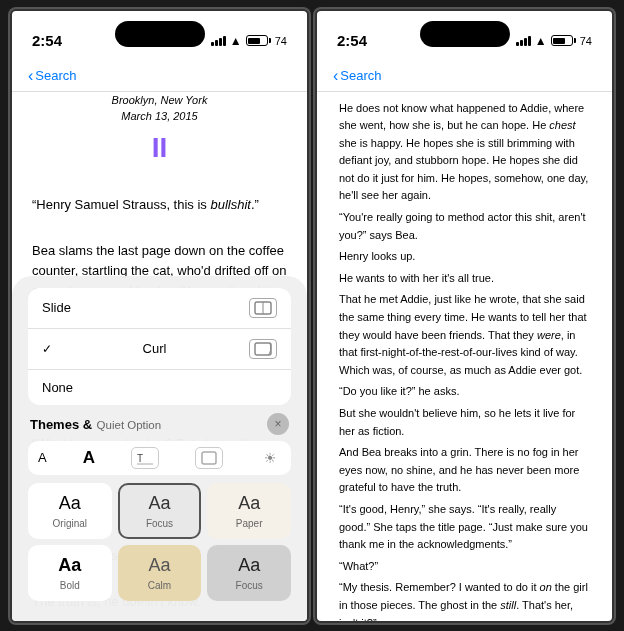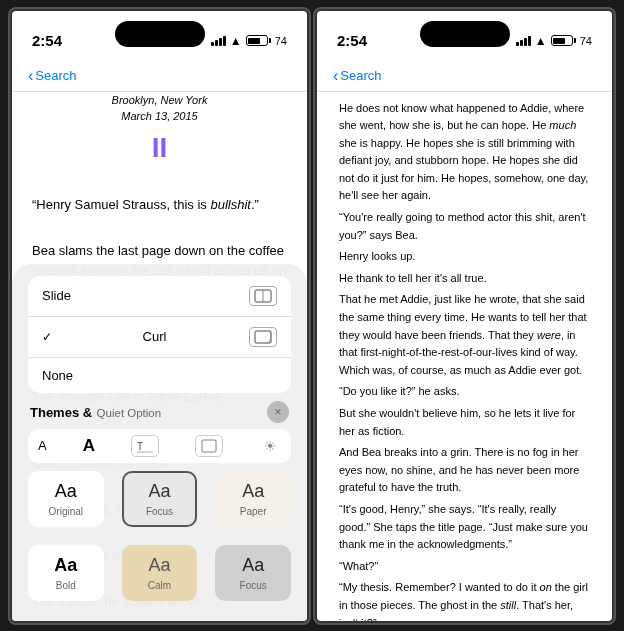--- a/index.html
+++ b/index.html
@@ -271,21 +271,21 @@
       align-items: center;
       justify-content: center;
       font-size: 14px;
       color: #888;
     }
 
     
     .theme-grid {
       display: grid;
       grid-template-columns: repeat(3, 1fr);
-      gap: 18px;
+      gap: 6px;
     }
 
     .theme-card {
       border-radius: 10px;
       padding: 8px;
       display: flex;
       flex-direction: column;
       align-items: center;
       gap: 4px;
       border: 2px solid transparent;
@@ -521,24 +521,24 @@
     </div>
 
     <div class="nav-bar">
       <div class="back-btn">
         <span class="chevron-left">‹</span>
         <span>Search</span>
       </div>
     </div>
 
     <div class="book-content">
-      <p>He does not know what happened to Addie, where she went, how she is, but he can hope. He <em>much</em> she is happy. He hopes she is still brimming with defiant joy, and stubborn hope. He hopes she did not do it just for him. He hopes, somehow, one day, he'll see her again.</p>
+      <p>He does not know what happened to Addie, where she went, how she is, but he can hope. He <em>chest</em> she is happy. He hopes she is still brimming with defiant joy, and stubborn hope. He hopes she did not do it just for him. He hopes, somehow, one day, he'll see her again.</p>
       <p style="margin-top:4px">“You're really going to method actor this shit, aren't you?” says Bea.</p>
       <p>Henry looks up.</p>
-      <p>He thank to tell her it's all true.</p>
+      <p>He wants to with her it's all true.</p>
       <p>That he met Addie, just like he wrote, that she said the same thing every time. He wants to tell her that they would have been friends. That they <em>were</em>, in that first-night-of-the-rest-of-our-lives kind of way. Which was, of course, as much as Addie ever got.</p>
       <p>“Do you like it?” he asks.</p>
       <p>But she wouldn't believe him, so he lets it live for her as fiction.</p>
       <p>And Bea breaks into a grin. There is no fog in her eyes now, no shine, and he has never been more grateful to have the truth.</p>
       <p>“It's good, Henry,” she says. “It's really, really good.” She taps the title page. “Just make sure you thank me in the acknowledgments.”</p>
       <p>“What?”</p>
       <p>“My thesis. Remember? I wanted to do it <em>on</em> the girl in those pieces. The ghost in the <em>still</em>. That's her, isn't it?”</p>
 
     </div>
 

